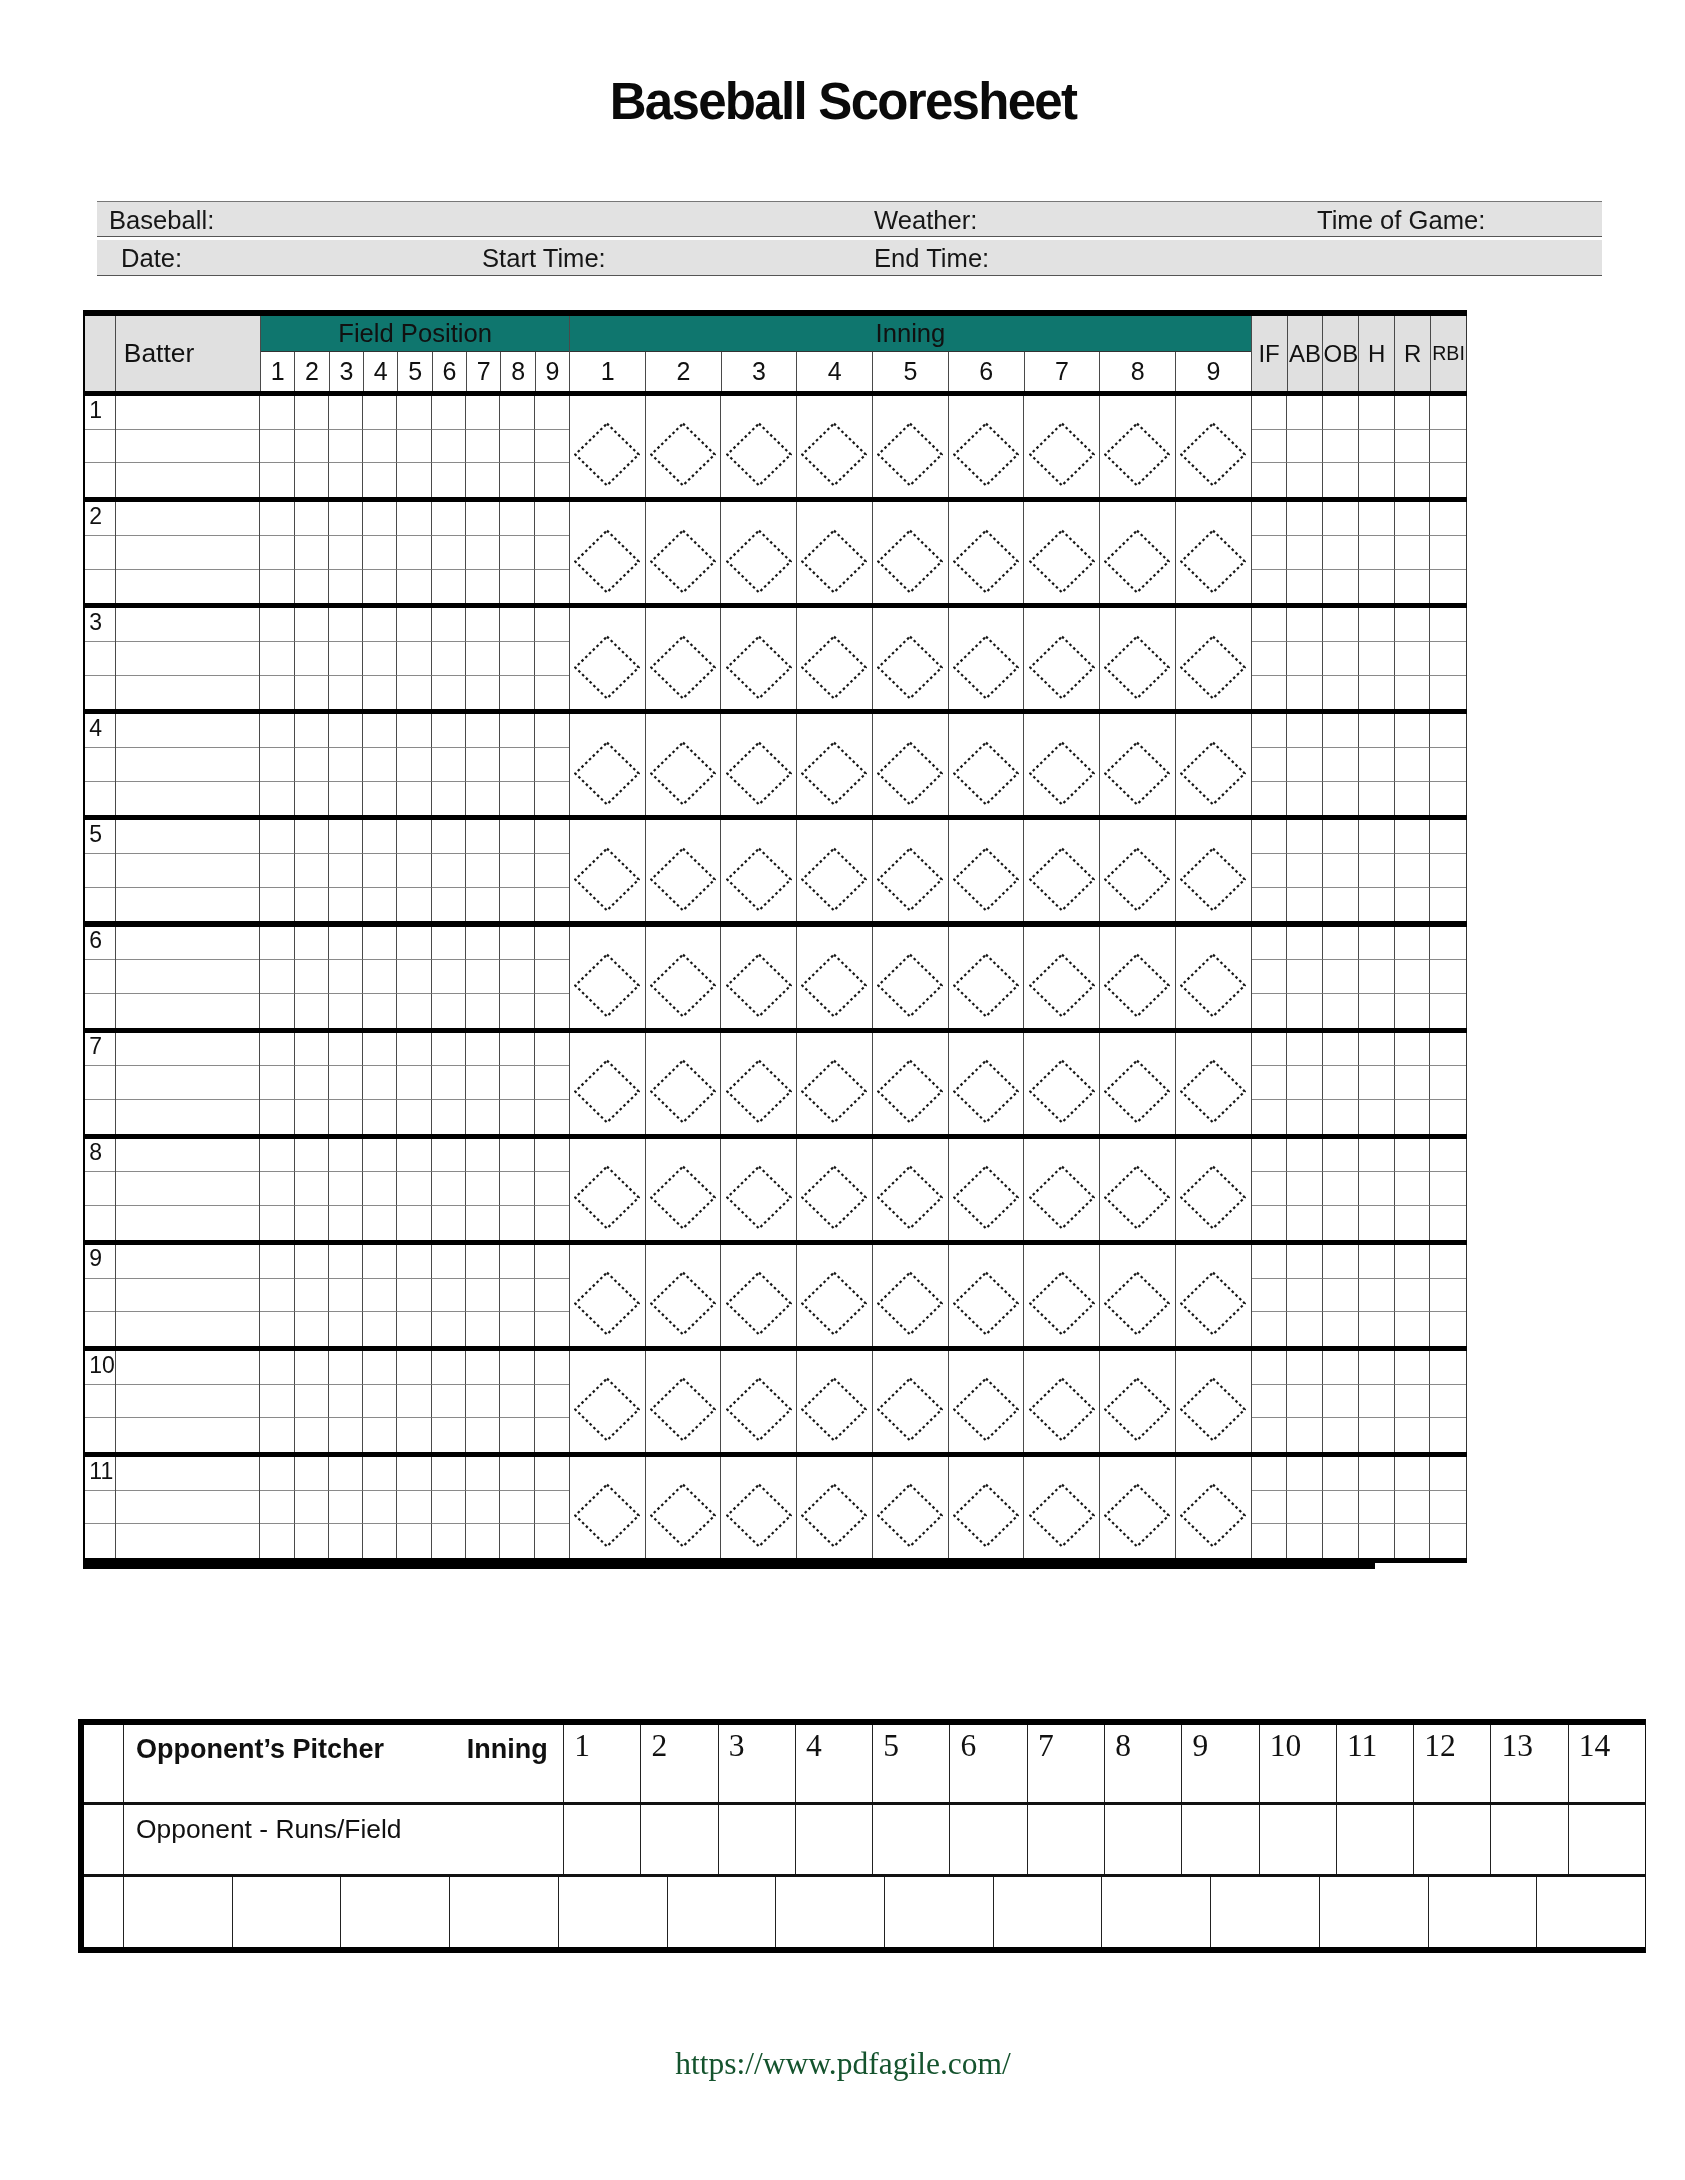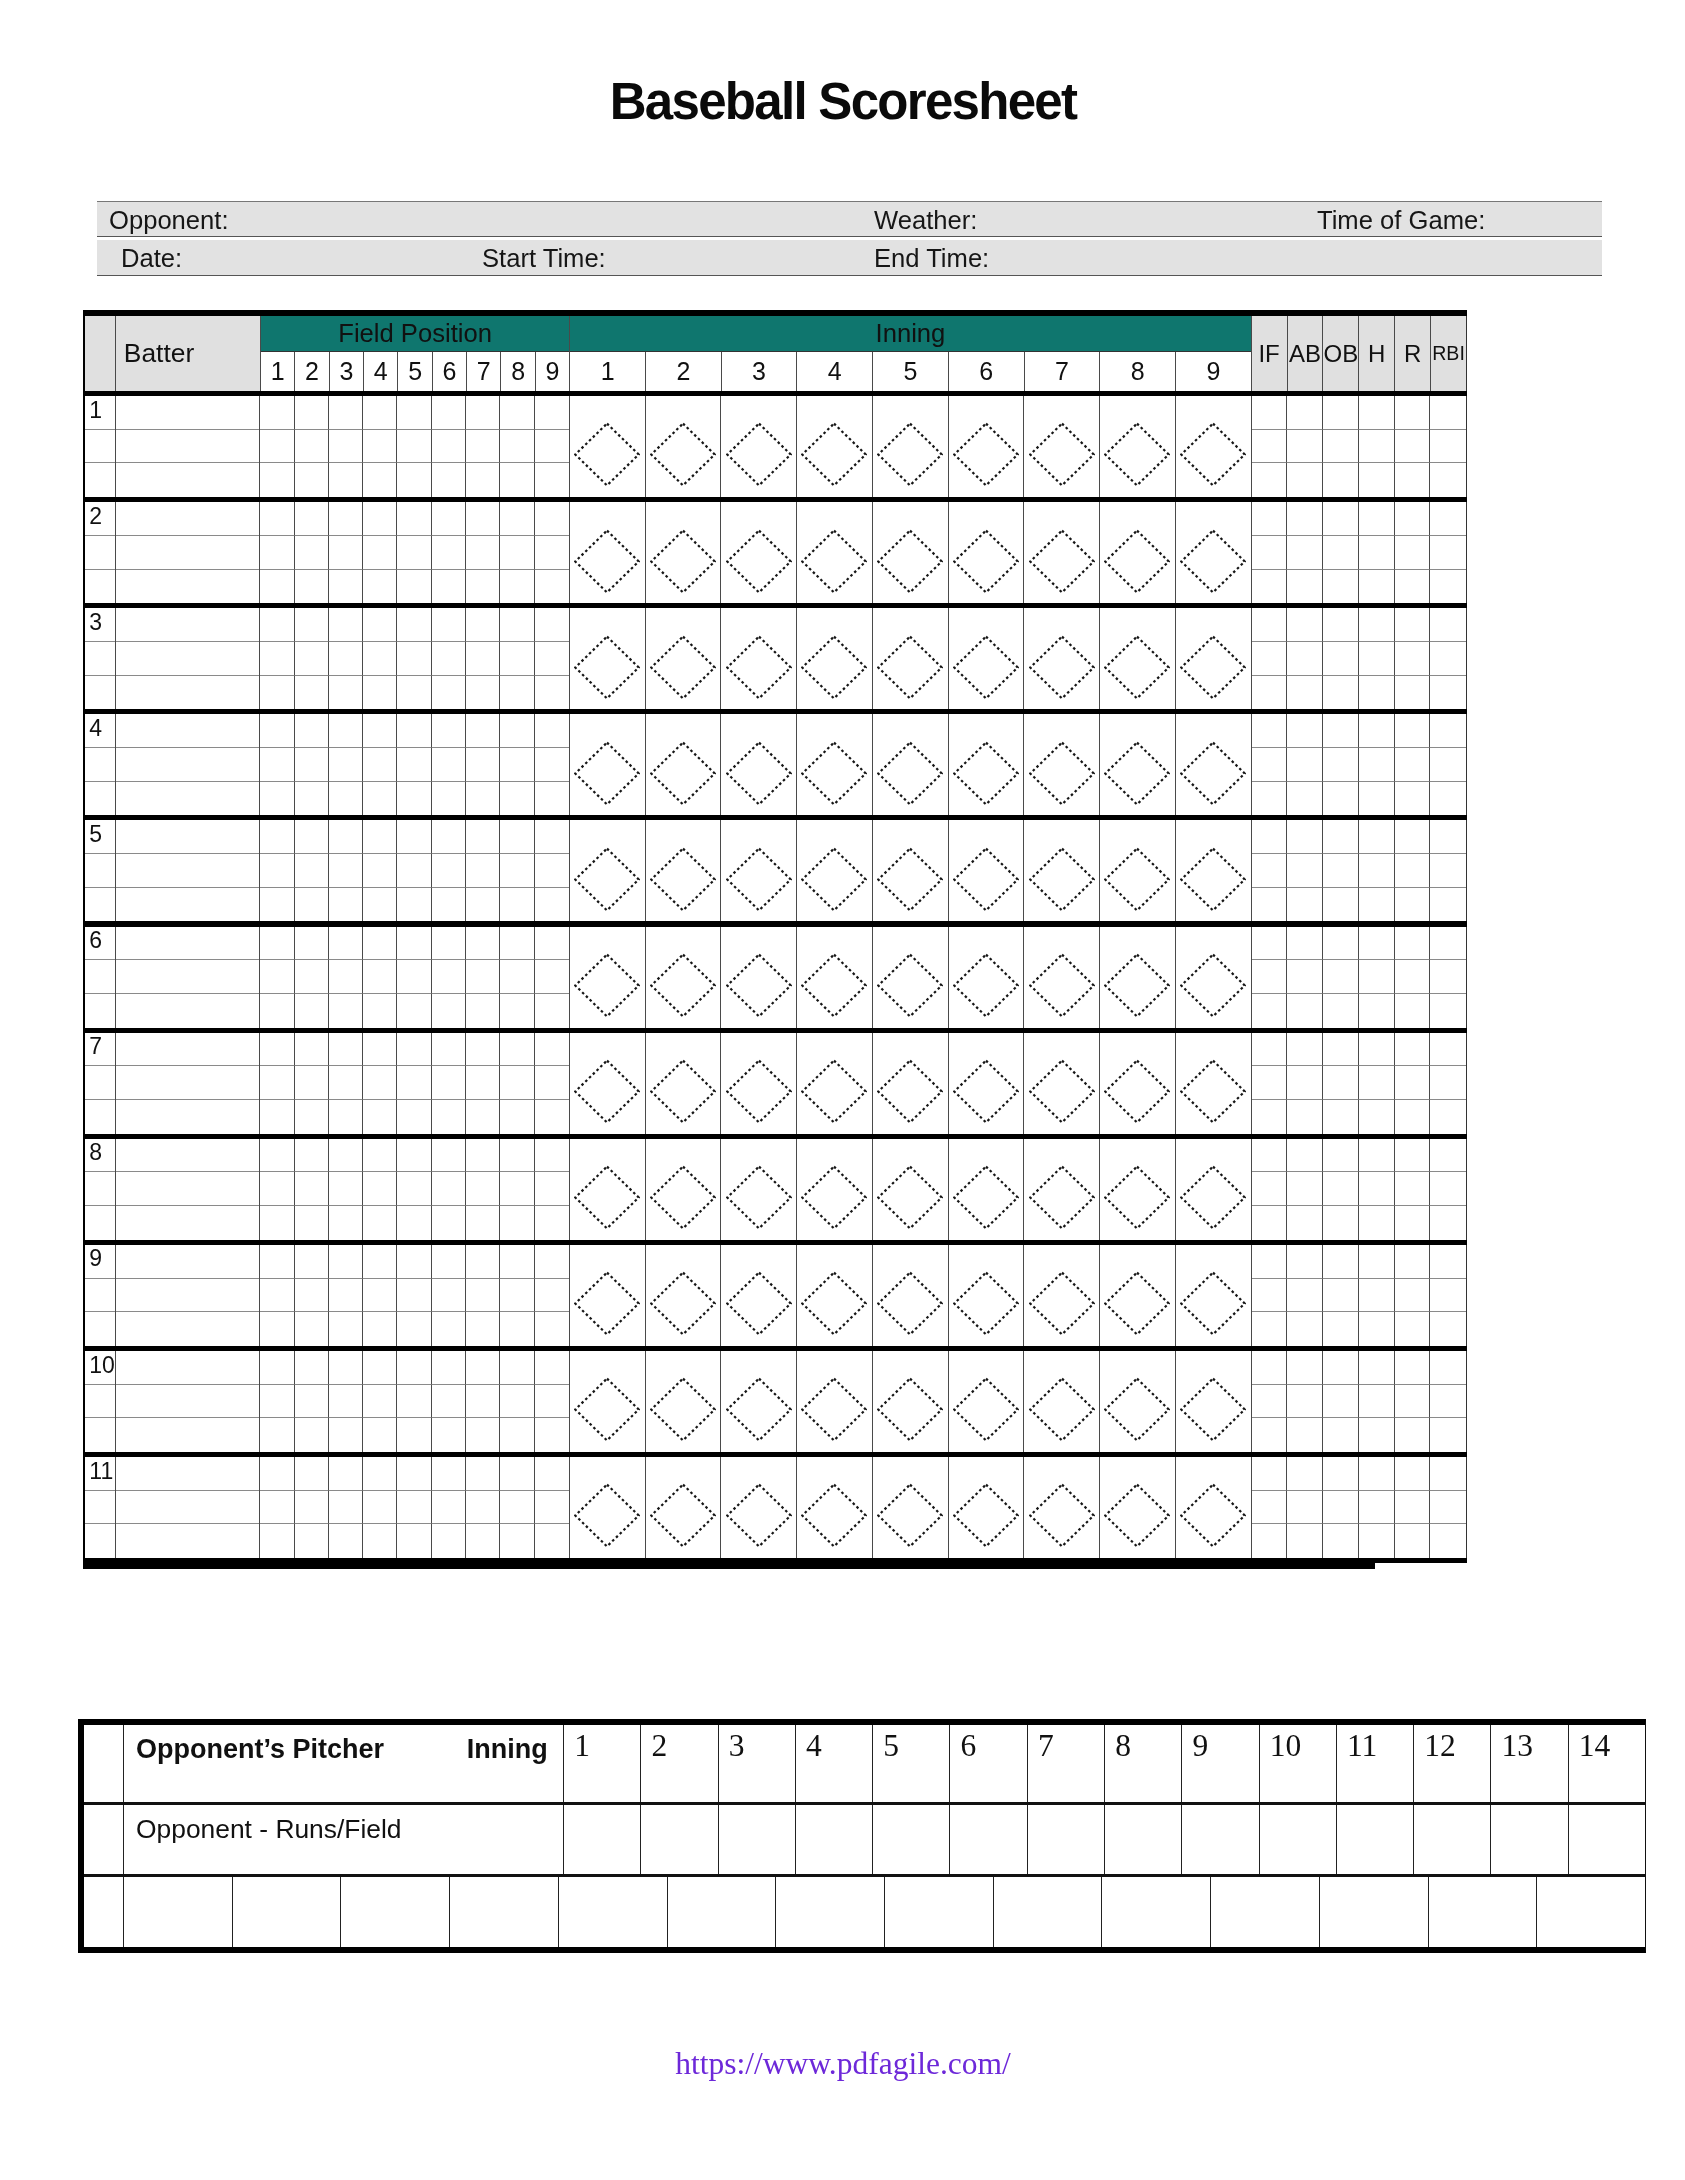--- a/index.html
+++ b/index.html
@@ -132,33 +132,33 @@
   .o-cells { flex:1; display:flex; }
   .o-cell { flex:1; border-right:1.7px solid #222; }
   .o-cells .o-cell:last-child { border-right:none; }
   .o-numcell {
     font-family:"Liberation Serif", serif; font-size:31.5px;
     padding:3.4px 0 0 10.2px; font-weight:400;
   }
   
   .footer {
     position:absolute; top:2046px; left:0; width:100%;
-    text-align:center; font-family:"Liberation Serif", serif; font-size:31.5px; color:#6d28d9;
+    text-align:center; font-family:"Liberation Serif", serif; font-size:31.5px; color:#14532d;
   }
 </style>
 </head>
 <body>
 
 <div class="page">
 
   <h1 class="title">Baseball Scoresheet</h1>
 
   <div class="infobar">
     <div class="info-row row1">
-        <span class="info-label" style="left: 12px;">Opponent:</span>
+        <span class="info-label" style="left: 12px;">Baseball:</span>
         <span class="info-label" style="left: 385px; margin-top: 42px;">Field:</span>
         <span class="info-label" style="left: 777px;">Weather:</span>
         <span class="info-label" style="left: 1220px;">Time of Game:</span>
       </div>
     <div class="info-row row2">
         <span class="info-label" style="left: 24px; text-align: right;">Date:</span>
         <span class="info-label" style="left: 385px;">Start Time:</span>
         <span class="info-label" style="left: 777px;">End Time:</span>
       </div>
   </div>

